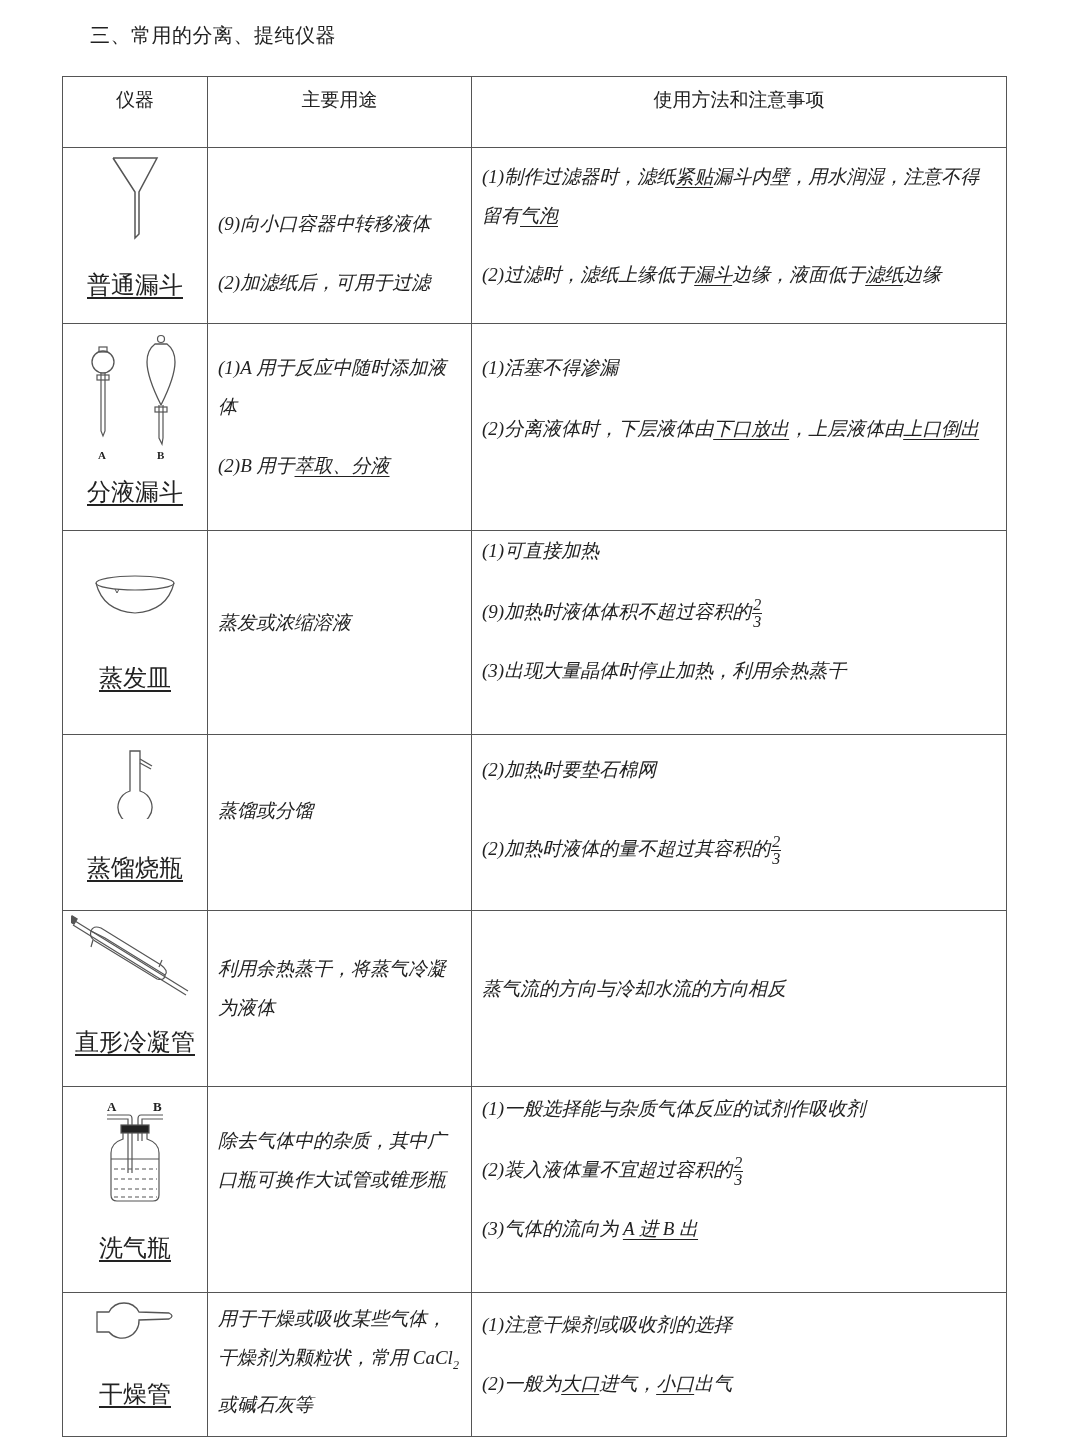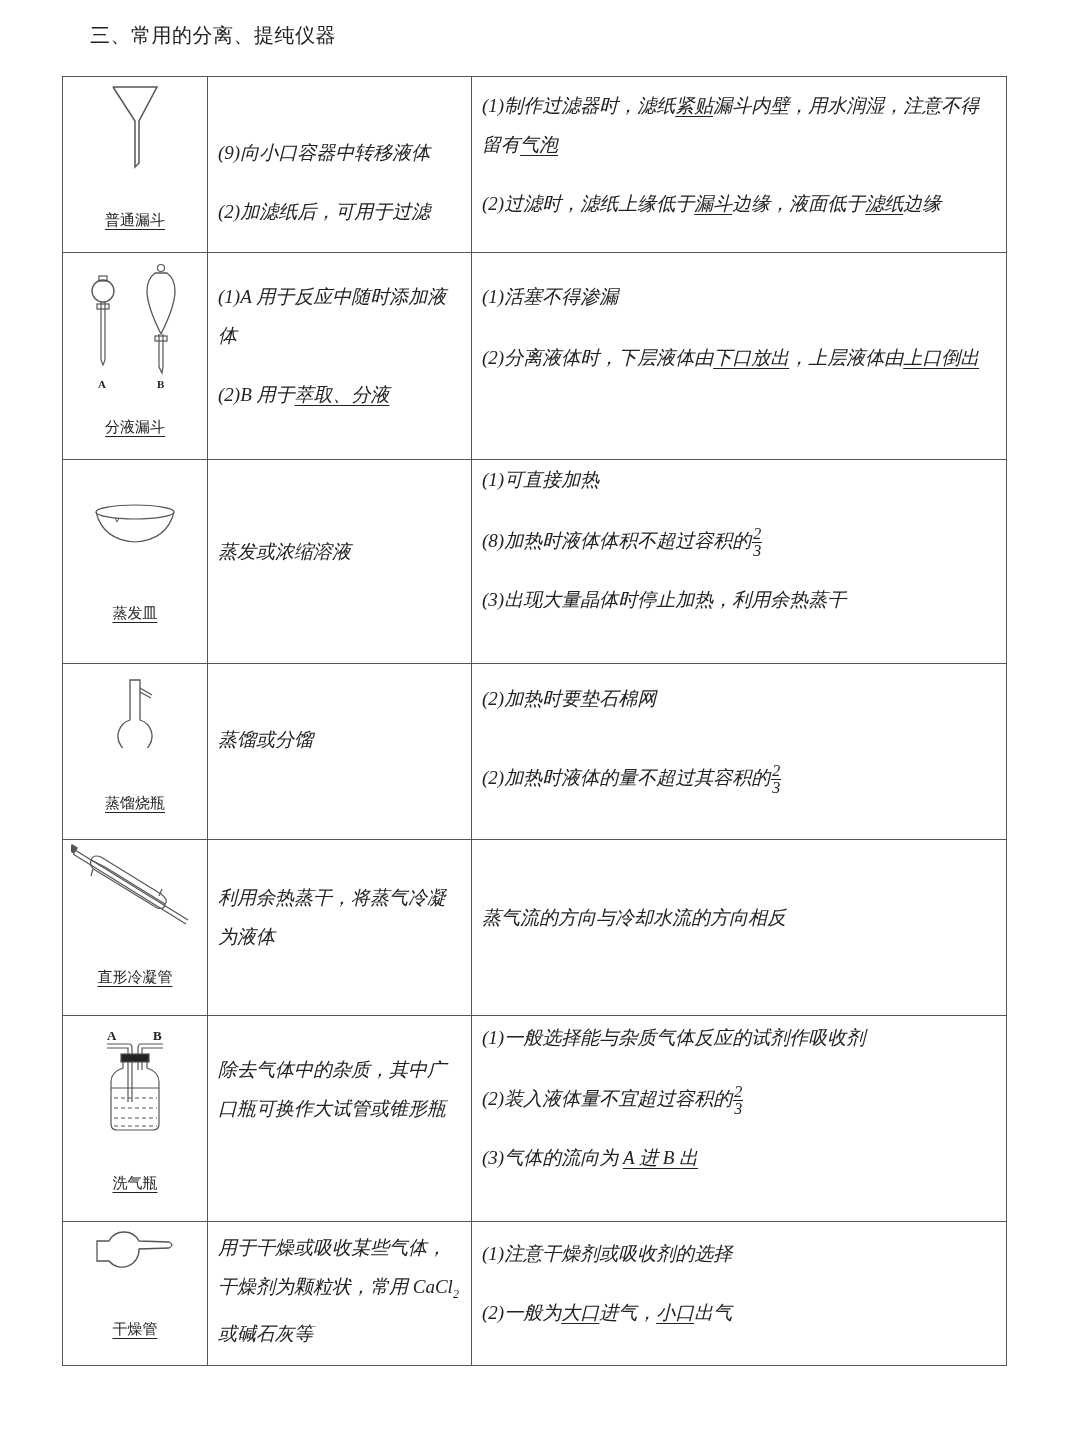--- a/index.html
+++ b/index.html
@@ -18,21 +18,21 @@
   }
   table.main td, table.main th {
     border: 1.6px solid #555; vertical-align: top; padding: 0;
   }
   col.c1 { width: 145px; } col.c2 { width: 264px; } col.c3 { width: 535px; }
   th { font-weight: normal; font-family: "DejaVu Sans", "Liberation Sans", sans-serif;
        font-size: 19px; height: 60px; vertical-align: top !important; padding-top: 10px !important; }
   .cell-inst { text-align: center; position: relative; }
   .inst-icon { display: block; margin: 8px auto 0 auto; }
   .inst-name {
-    display: inline-block; font-size: 15px; text-decoration: underline;
+    display: inline-block; font-size: 24px; text-decoration: underline;
     text-underline-offset: 4px; position: absolute; left: 0; right: 0; bottom: 22px;
   }
   .cell-text { padding: 0 10px !important; font-size: 19px; line-height: 39px; font-style: italic; }
   .para { display: block; }
   .u { text-decoration: underline; text-underline-offset: 4px; }
   .frac { display: inline-flex; flex-direction: column; align-items: center; vertical-align: middle;
           font-size: 16px; line-height: 16px; margin-left: 1px; }
   .frac .num { border-bottom: 1px solid #222; padding: 0 1px; }
   sub { font-size: 12px; }
 </style>
@@ -41,20 +41,25 @@
 
 <div class="section-title">三、常用的分离、提纯仪器</div>
 
 <table class="main">
   <colgroup>
       <col class="c1">
       <col class="c2">
       <col class="c3">
     </colgroup>
   <tbody>
+      <tr>
+    <th>仪器</th>
+    <th>主要用途</th>
+    <th>使用方法和注意事项</th>
+  </tr>
 
   <tr style="height:176px">
     <td class="cell-inst">
       <svg class="inst-icon" width="60" height="84" viewBox="0 0 60 84">
         <polyline points="8,2 52,2 34,36 34,78 30,82 30,36 8,2" fill="none" stroke="#555" stroke-width="1.5"></polyline>
       </svg>
       <span class="inst-name">普通漏斗</span>
     </td>
     <td class="cell-text" style="padding-top:28px !important">
       <span class="para" style="margin-top:28px">(9)向小口容器中转移液体</span>
@@ -110,21 +115,21 @@
         <path d="M22,18 L24,22 L26,18" fill="none" stroke="#555" stroke-width="1"></path>
       </svg>
       <span class="inst-name" style="bottom:40px">蒸发皿</span>
     </td>
     <td class="cell-text">
       <span class="para" style="margin-top:72px">蒸发或浓缩溶液</span>
     </td>
     <td class="cell-text">
       <span class="para" style="margin-top:0px">(1)可直接加热</span>
       <span class="para" style="margin-top:22px">
-        <span>(8)加热时液体体积不超过容积的</span><span class="frac">
+        <span>(9)加热时液体体积不超过容积的</span><span class="frac">
               <span class="num">2</span>
               <span class="den">3</span>
             </span>
       </span>
       <span class="para" style="margin-top:20px">(3)出现大量晶体时停止加热，利用余热蒸干</span>
     </td>
   </tr>
 
   <tr style="height:176px">
     <td class="cell-inst">

